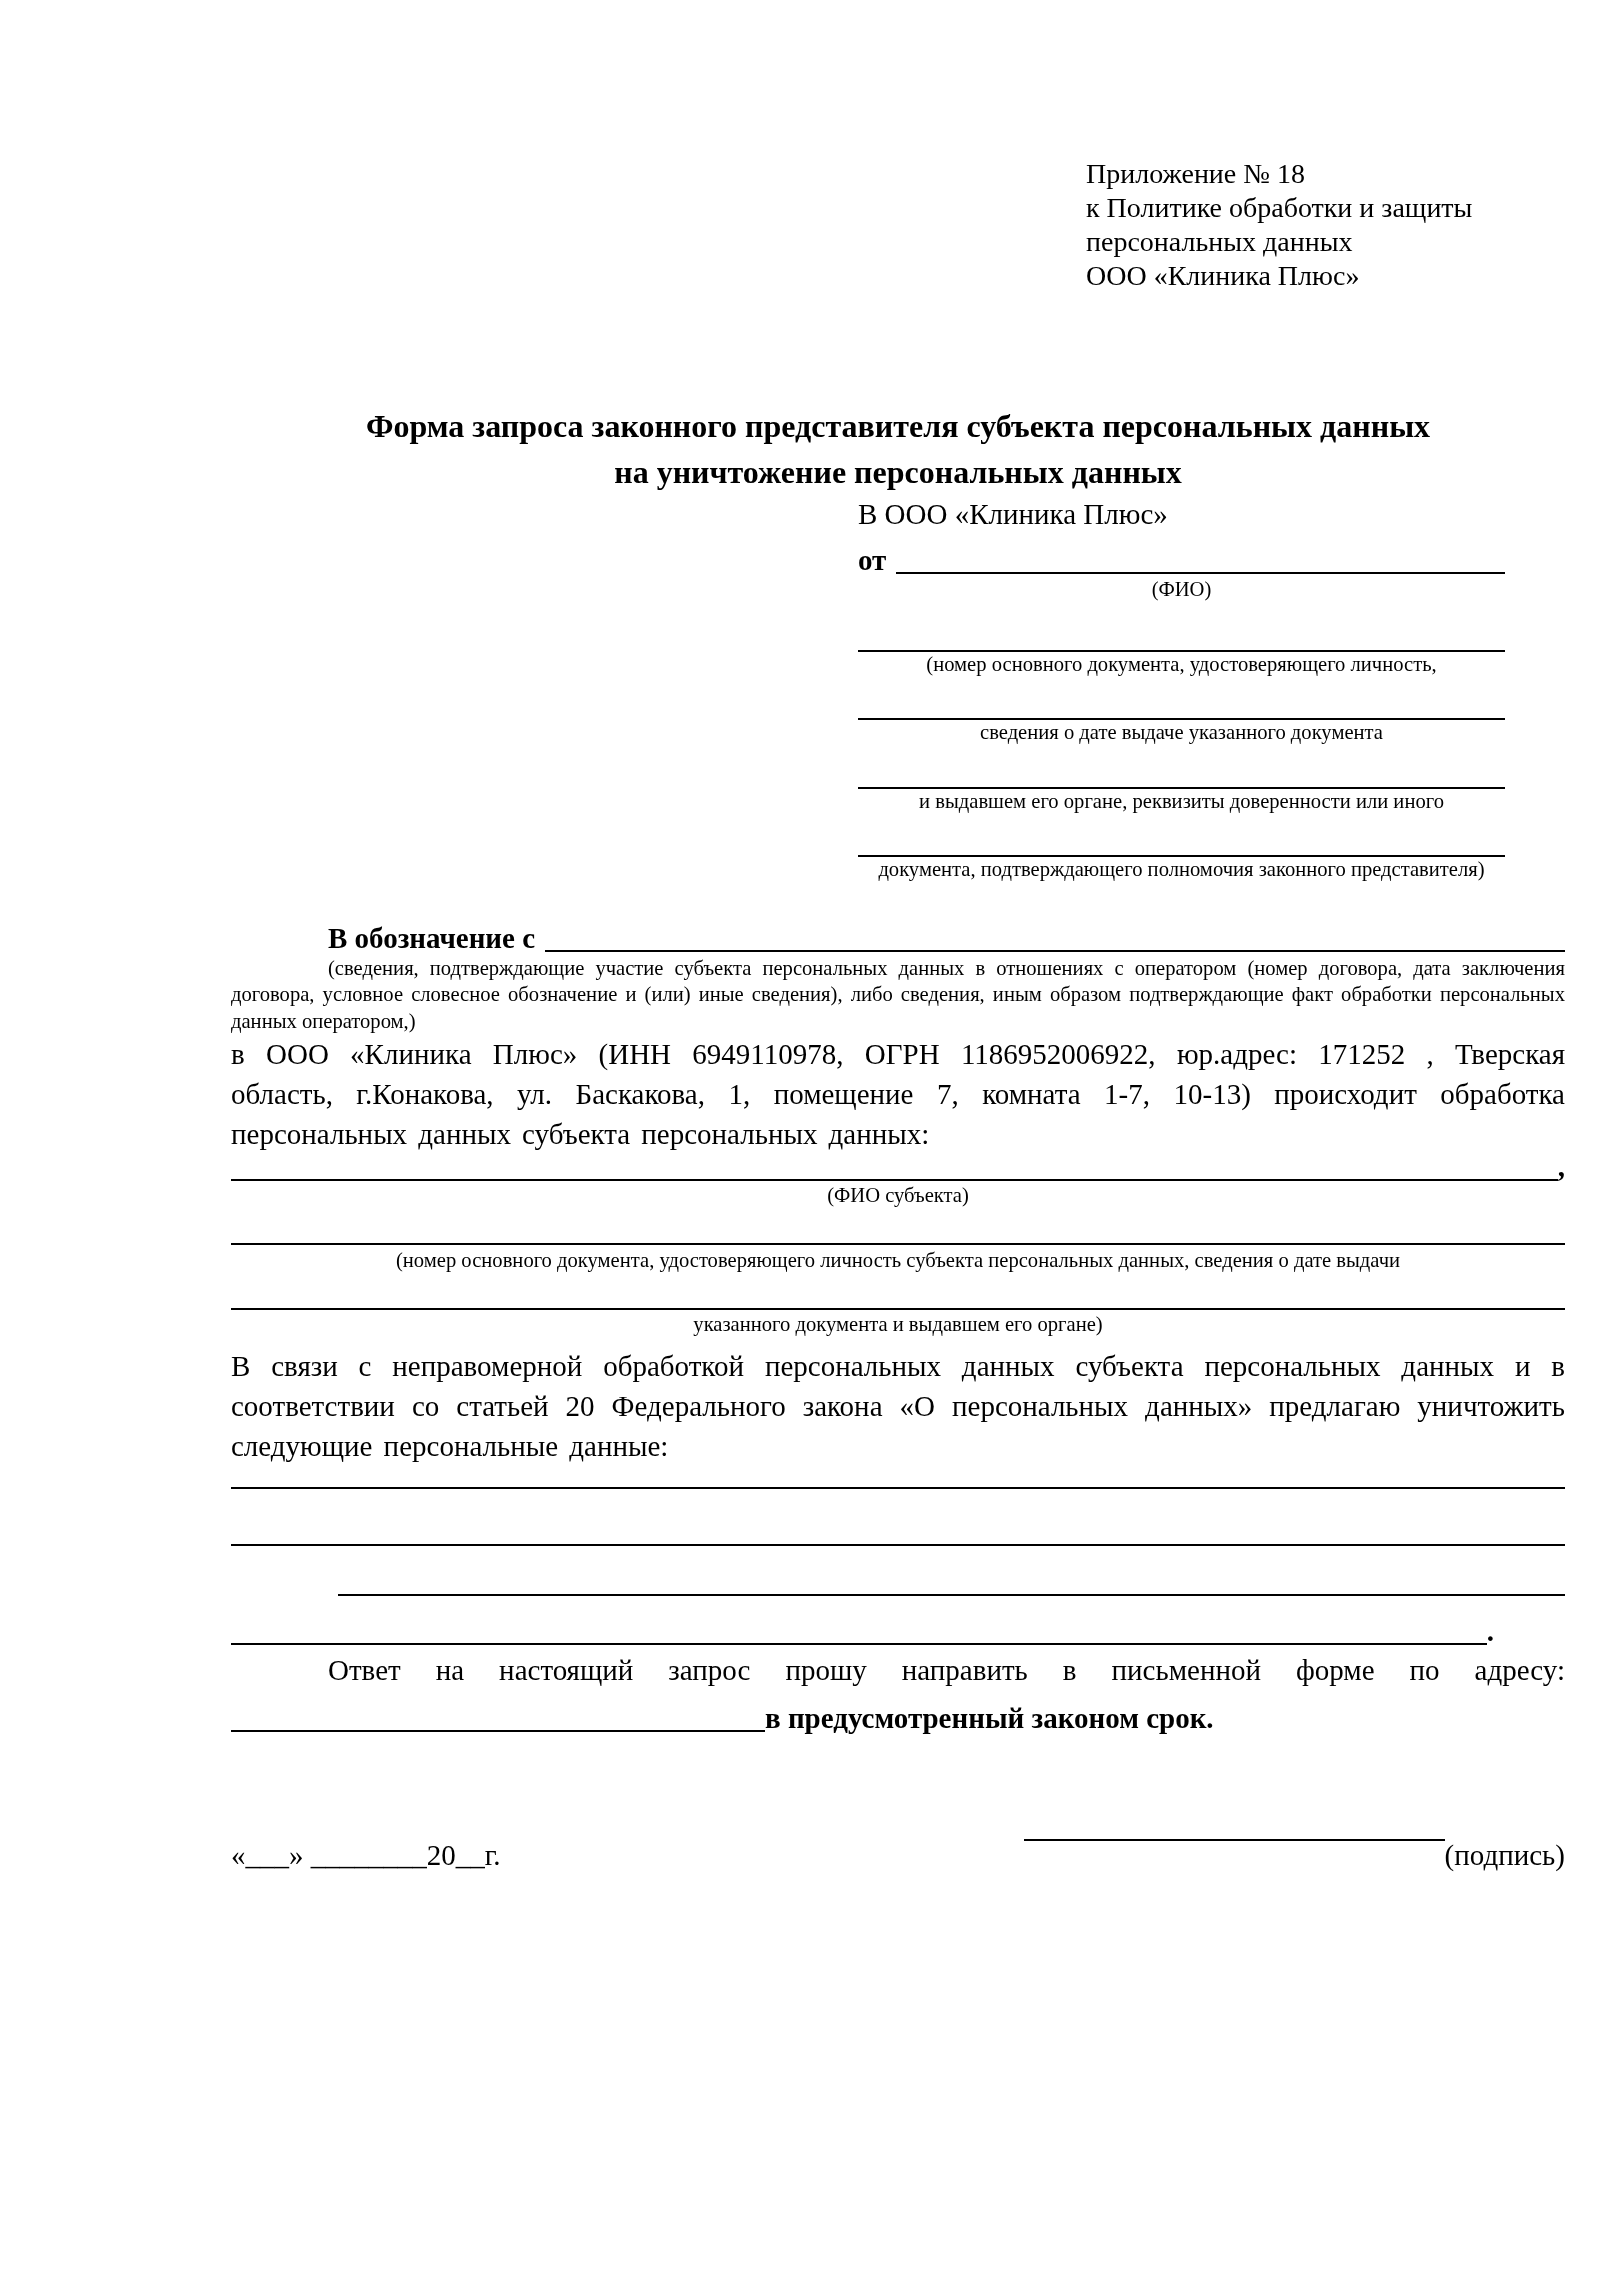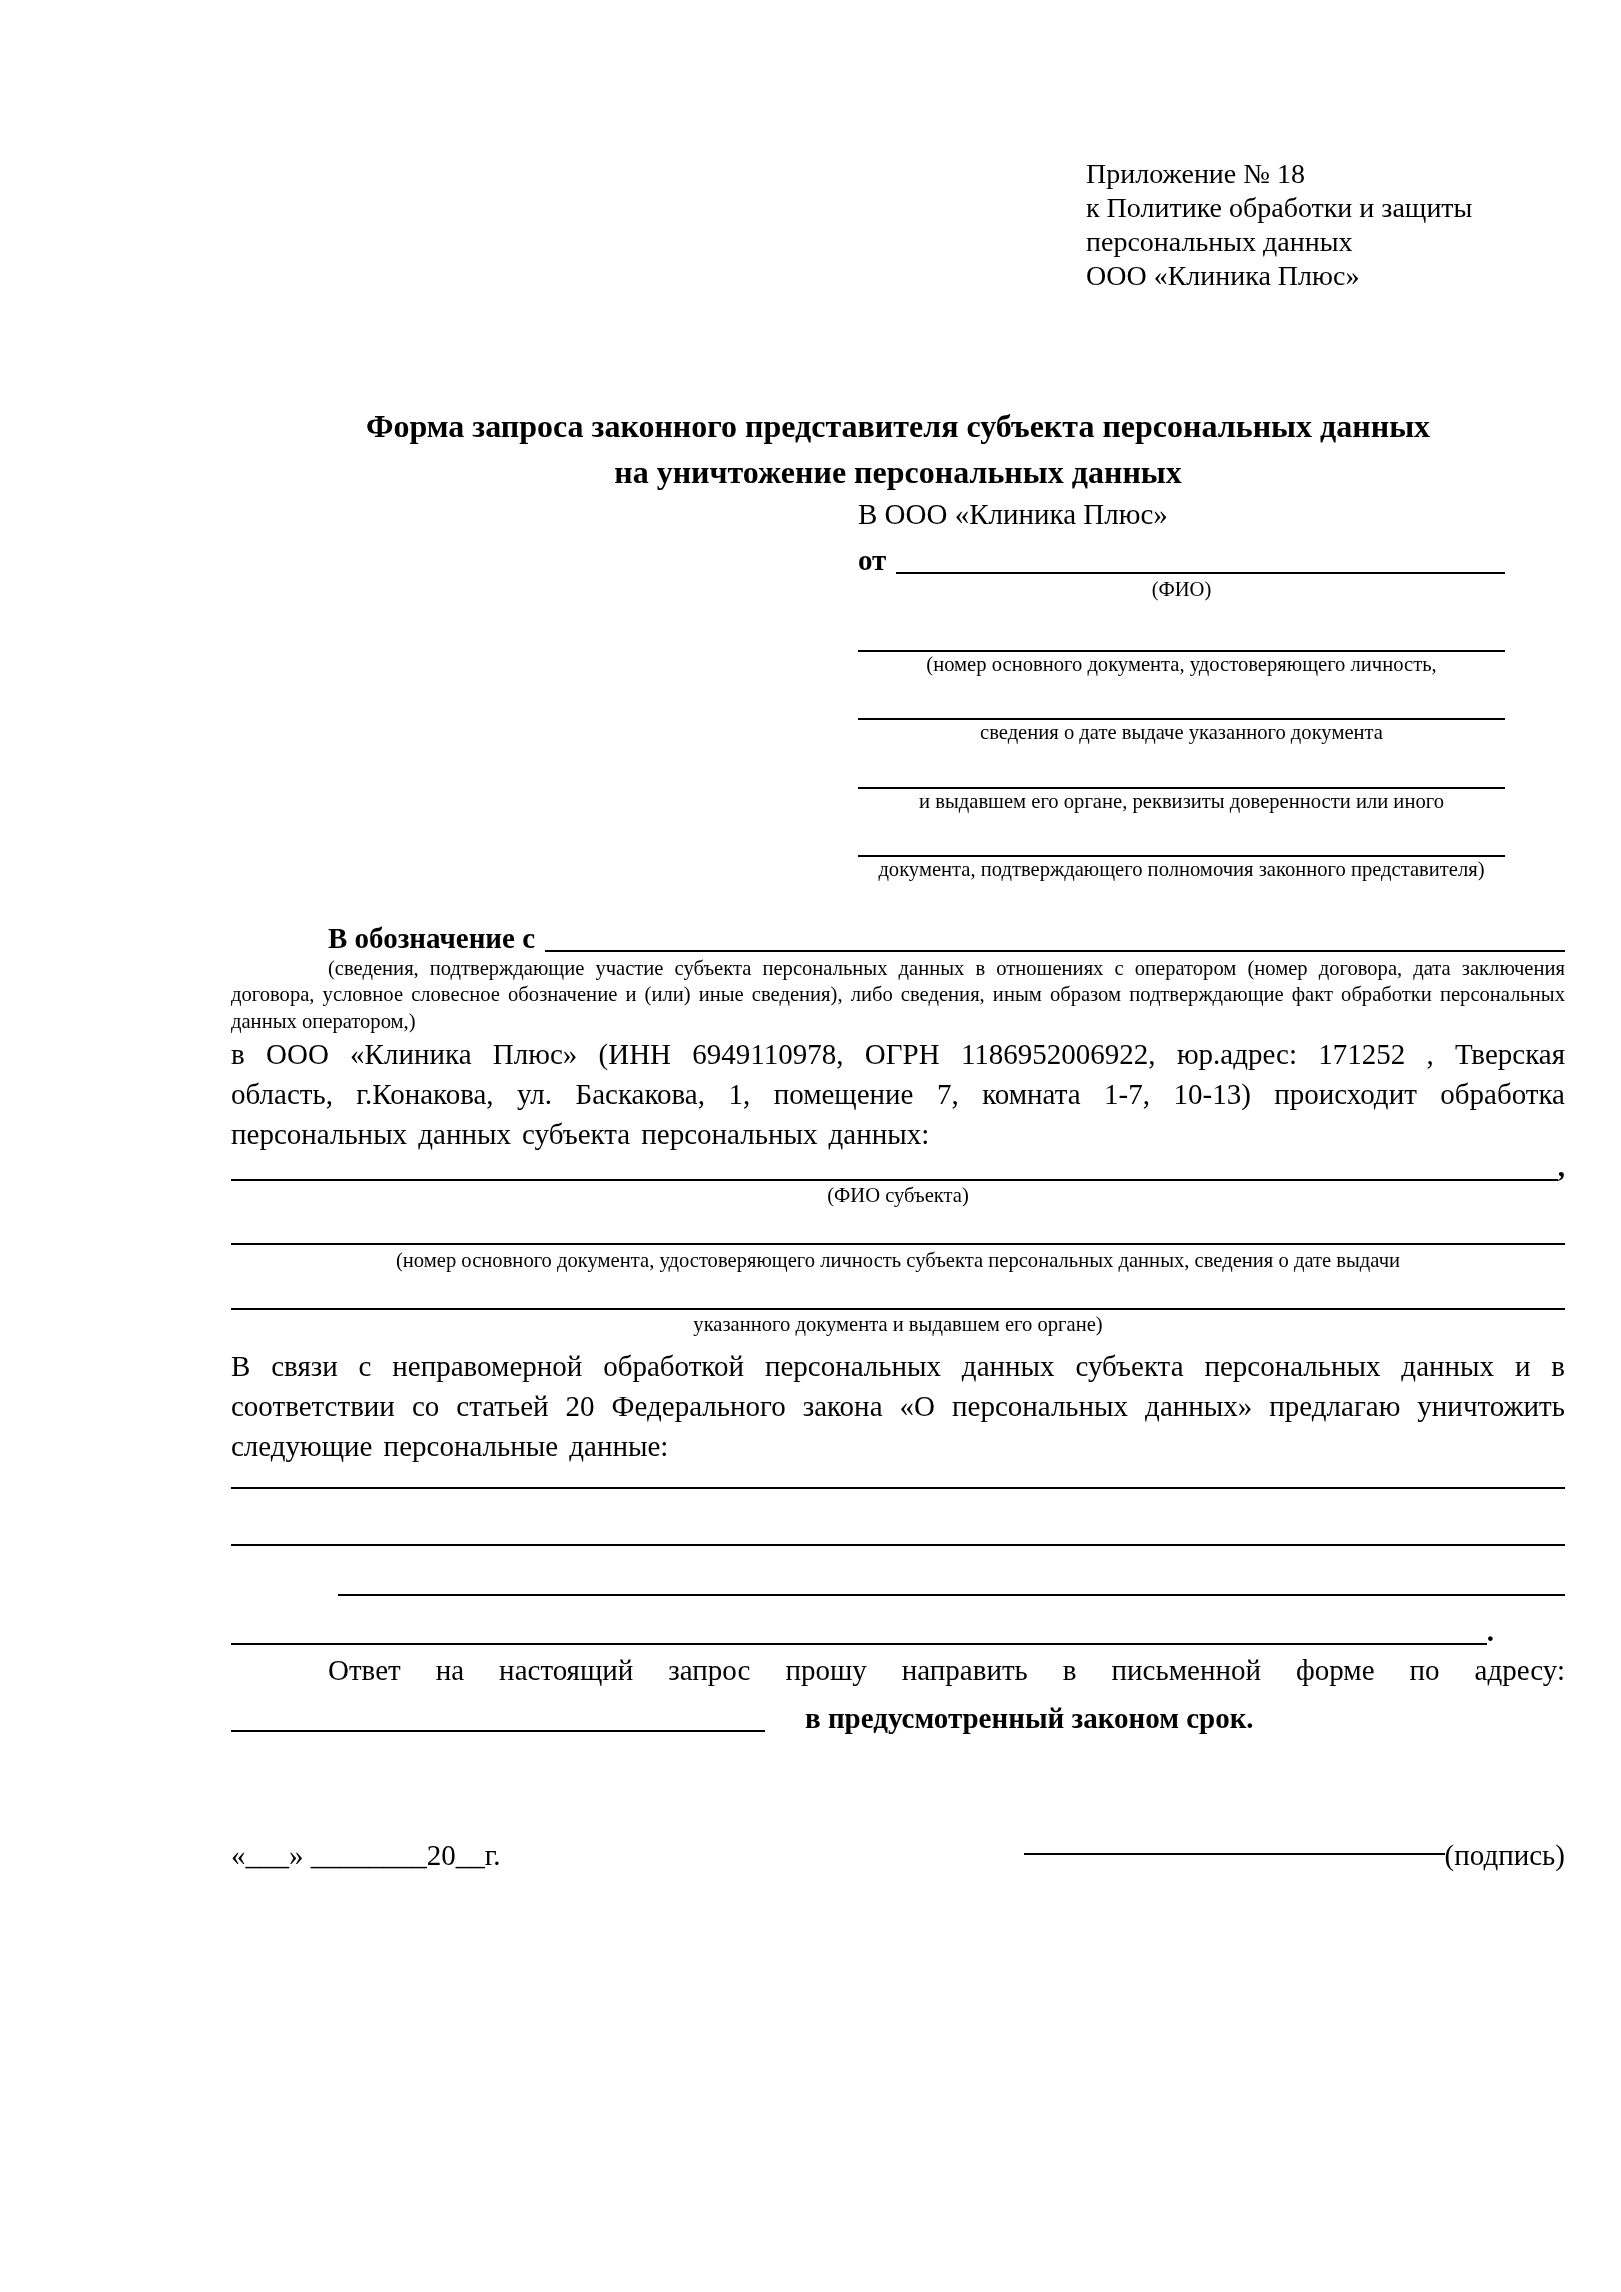--- a/index.html
+++ b/index.html
@@ -35,24 +35,24 @@
   .para{font-size:29px;line-height:40px;text-align:justify;word-spacing:3.9px;}
   .lrow{height:29px;}
   .lrow2{height:39px;}
   .capwide{font-size:20.6px;line-height:25.5px;text-align:center;}
   .demand{margin-top:7.8px;}
   .bw1{height:21.6px;border-bottom:2.9px solid #000;}
   .bw2{height:55px;border-bottom:2.9px solid #000;}
   .reason{height:53px;padding-left:97px;}
   .period-row{height:49px;padding-right:71px;}
   .reply{margin-top:2px;text-align:justify;text-align-last:justify;text-indent:97px;}
-  .tail-row{height:45px;gap:40px;}
+  .tail-row{height:45px;}
   .tail-fill{flex:0 0 534px;border-bottom:2.9px solid #000;margin-bottom:2.9px;}
   .footer-row{margin-top:90px;height:47px;display:flex;align-items:flex-end;justify-content:space-between;}
-  .sig{display:flex;align-items:center;}
+  .sig{display:flex;align-items:flex-start;}
   .sig-fill{display:inline-block;width:421px;border-bottom:2.9px solid #000;margin-bottom:2.9px;}
   .nowrap{white-space:nowrap;}
 </style>
 </head>
 <body>
 
 <div class="page">
 
   <div class="annex">
     <div>Приложение № 18</div>

